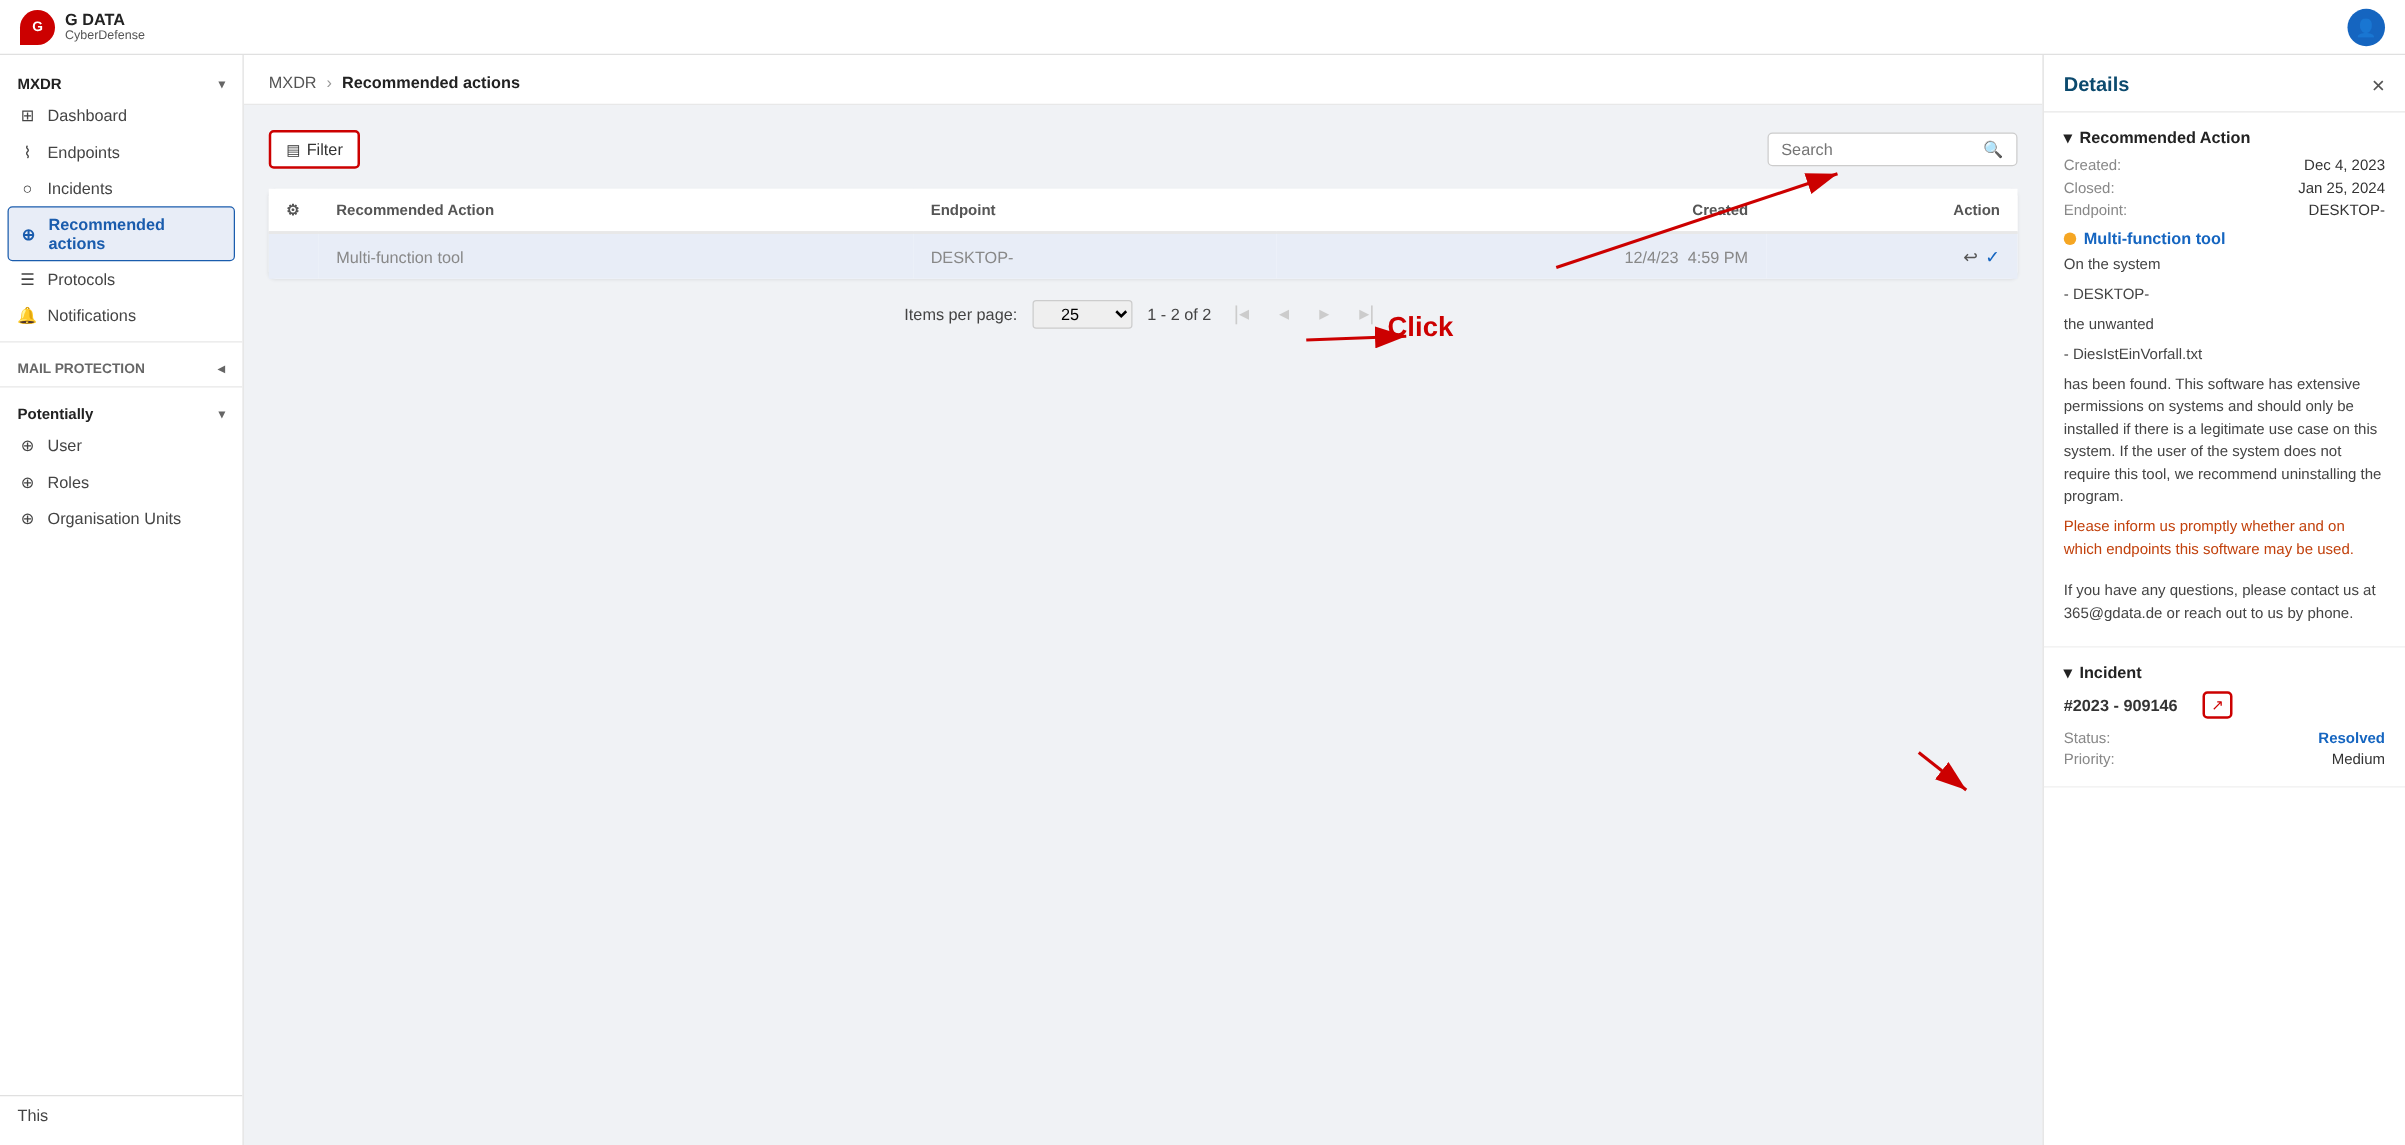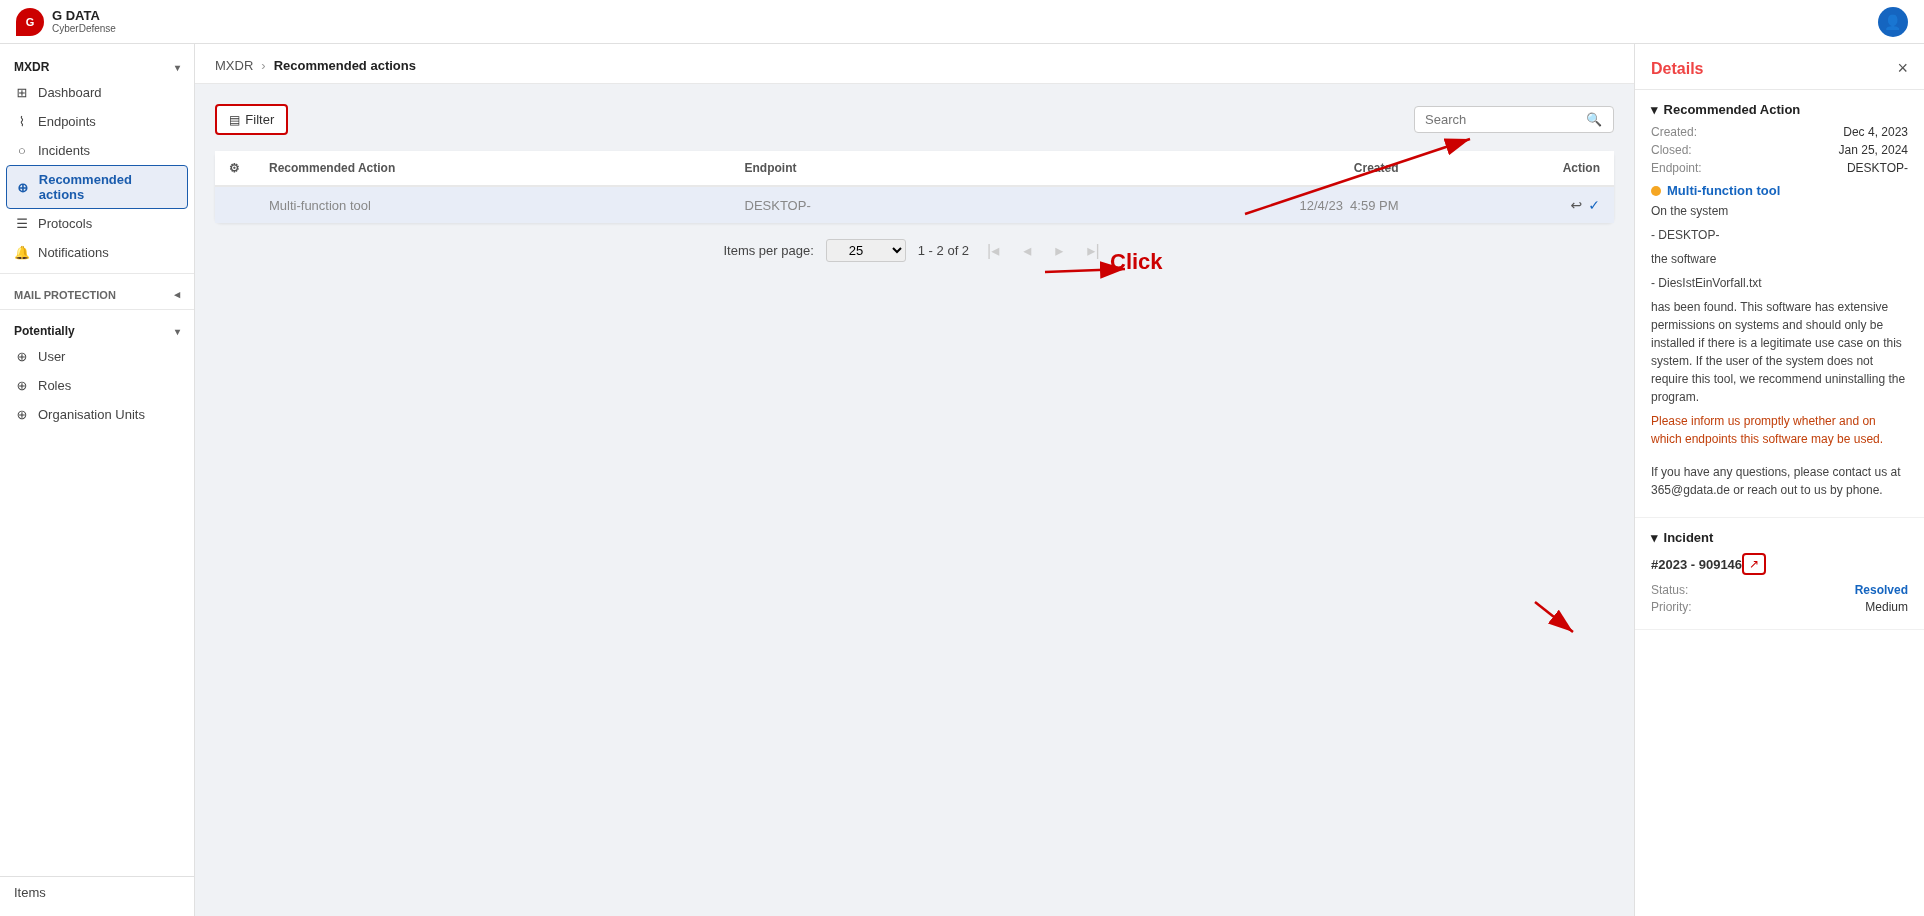--- a/index.html
+++ b/index.html
@@ -65,32 +65,32 @@
     
     .pagination { display: flex; align-items: center; justify-content: center; gap: 12px; padding: 16px; font-size: 13px; color: #444; }
     .pagination-select { border: 1px solid #ccc; border-radius: 3px; padding: 2px 18px; font-size: 13px; }
     .pagination-btn { background: none; border: none; cursor: pointer; font-size: 16px; color: #666; padding: 2px 6px; }
     .pagination-btn:disabled { color: #ccc; cursor: default; }
     .pagination-info { font-size: 13px; color: #444; }
 
     
     .details-panel { width: 290px; background: #fff; border-left: 1px solid #e0e0e0; display: flex; flex-direction: column; overflow-y: auto; flex-shrink: 0; padding: 0; }
     .details-header { display: flex; align-items: center; justify-content: space-between; padding: 14px 16px 10px; border-bottom: 1px solid #e8e8e8; }
-    .details-title { font-size: 16px; font-weight: bold; color: #ef4444; }
+    .details-title { font-size: 16px; font-weight: bold; color: #0c4a6e; }
     .close-btn { font-size: 18px; cursor: pointer; color: #555; background: none; border: none; }
     .details-section { padding: 12px 16px; border-bottom: 1px solid #f0f0f0; }
     .details-section-header { display: flex; align-items: center; gap: 6px; font-size: 13px; font-weight: 600; color: #222; margin-bottom: 8px; cursor: pointer; }
     .details-meta-row { display: flex; justify-content: space-between; align-items: center; margin-bottom: 4px; font-size: 12px; }
     .details-meta-label { color: #888; }
     .details-meta-value { color: #333; font-weight: 500; }
     .details-action-title { display: flex; align-items: center; gap: 6px; font-size: 13px; font-weight: 600; color: #1565c0; margin: 8px 0 4px; }
     .details-action-dot { width: 10px; height: 10px; border-radius: 50%; background: #f5a623; display: inline-block; }
     .details-text { font-size: 12px; color: #444; line-height: 1.5; margin-bottom: 6px; }
     .details-highlight { color: #c2410c; font-size: 12px; line-height: 1.5; }
-    .incident-id { display: flex; align-items: center; gap: 0; font-size: 13px; font-weight: 600; margin-bottom: 8px; }
+    .incident-id { display: flex; align-items: center; gap: 20px; font-size: 13px; font-weight: 600; margin-bottom: 8px; }
     .incident-link-btn { border: 2px solid #c00; border-radius: 4px; padding: 2px 5px; cursor: pointer; color: #c00; font-size: 12px; background: #fff; }
     .incident-status-row { display: flex; justify-content: space-between; font-size: 12px; margin-bottom: 3px; }
     .status-resolved { color: #1565c0; font-weight: 600; }
     .status-medium { color: #333; font-weight: 500; }
 
     
     .annotation-overlay { position: absolute; top: 0; left: 0; width: 100%; height: 100%; pointer-events: none; }
 
     .content-wrapper { position: relative; flex: 1; display: flex; overflow: hidden; }
   </style>
@@ -155,21 +155,21 @@
     </div>
     <div class="sidebar-item">
       <span class="icon">⊕</span>
       <span>Roles</span>
     </div>
     <div class="sidebar-item">
       <span class="icon">⊕</span>
       <span>Organisation Units</span>
     </div>
     <div class="sidebar-bottom">
-      <span>Items</span>
+      <span>This</span>
     </div>
   </div>
 
   <div class="content-wrapper">
     <div class="main">
 
       <div class="breadcrumb">
         <span class="breadcrumb-link">MXDR</span>
         <span class="breadcrumb-sep">›</span>
         <span class="breadcrumb-current">Recommended actions</span>
@@ -266,21 +266,21 @@
           <span class="details-meta-label">Endpoint:</span>
           <span class="details-meta-value">DESKTOP-</span>
         </div>
 
         <div class="details-action-title">
           <span class="details-action-dot"></span>
           <span>Multi-function tool</span>
         </div>
         <div class="details-text">On the system</div>
         <div class="details-text">- DESKTOP-</div>
-        <div class="details-text">the software</div>
+        <div class="details-text">the unwanted</div>
         <div class="details-text">- DiesIstEinVorfall.txt</div>
         <div class="details-text">has been found. This software has extensive permissions on systems and should only be installed if there is a legitimate use case on this system. If the user of the system does not require this tool, we recommend uninstalling the program.</div>
         <div class="details-highlight">Please inform us promptly whether and on which endpoints this software may be used.</div>
         <br>
         <div class="details-text">If you have any questions, please contact us at 365@gdata.de or reach out to us by phone.</div>
       </div>
 
       <div class="details-section">
         <div class="details-section-header">
           <span>▾</span>

